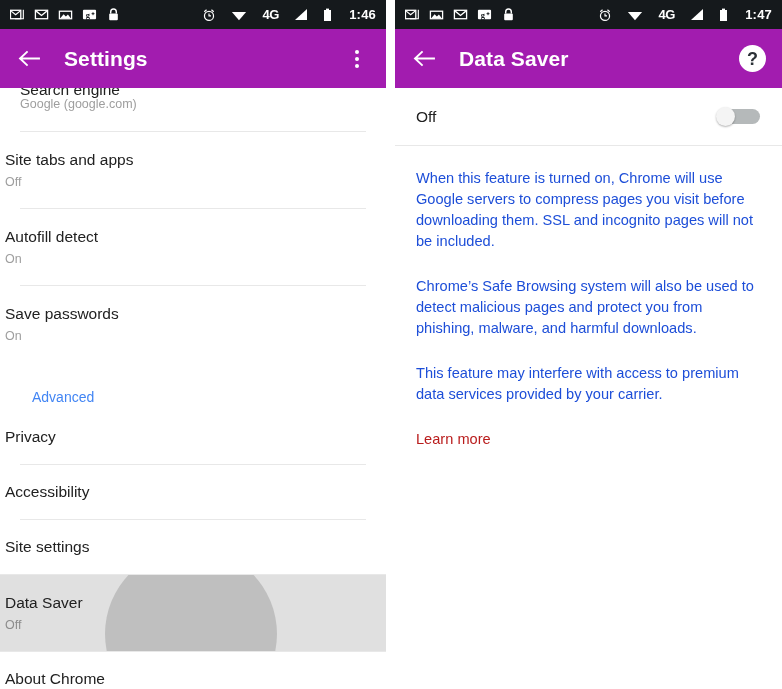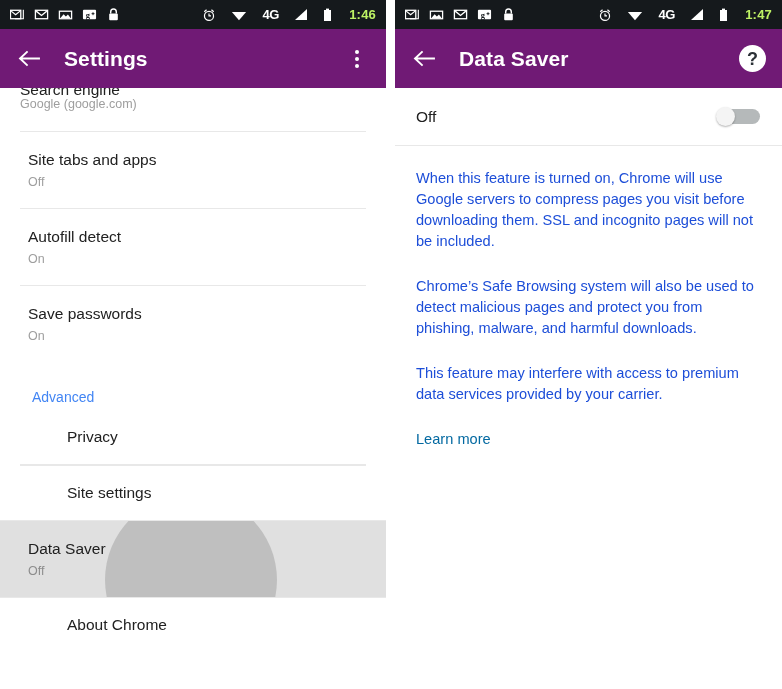--- a/index.html
+++ b/index.html
@@ -51,37 +51,37 @@
     display: flex;
     align-items: center;
     gap: 15px;
   }
   .sb-icon {
     display: inline-block;
     color: #ffffff;
     line-height: 0;
   }
   .sb-time {
-    color: #bef264;
+    color: #ffffff;
     font-size: 13px;
     font-weight: bold;
     letter-spacing: 0.2px;
     margin-left: 2px;
   }
   .sb-4g {
     color: #ffffff;
     font-size: 13px;
     font-weight: bold;
     letter-spacing: -0.3px;
   }
 
   
   .toolbar {
     height: 59px;
-    background: #701a75;
+    background: #a21caf;
     display: flex;
     align-items: center;
     padding: 0 16px 0 14px;
     box-sizing: border-box;
     position: relative;
     z-index: 5;
   }
   .tb-back {
     width: 30px;
     height: 30px;
@@ -130,21 +130,21 @@
     line-height: 1;
   }
 
   
   .list {
     position: relative;
     background: #ffffff;
   }
   .row {
     position: relative;
-    padding: 0 28px;
+    padding: 0 5px;
     box-sizing: border-box;
     background: #ffffff;
   }
   .row-title {
     font-size: 15.5px;
     color: #212121;
     line-height: 1;
   }
   .row-sub {
     font-size: 12.5px;
@@ -181,21 +181,20 @@
   .row-2line {
     height: 76px;
     display: flex;
     flex-direction: column;
     justify-content: center;
   }
   .row-1line {
     height: 54px;
     display: flex;
     align-items: center;
-    margin-left: 39px;
   }
   .section-header {
     height: 48px;
     display: flex;
     align-items: flex-end;
     padding: 0 20px 6px 32px;
     box-sizing: border-box;
   }
   .section-header .label {
     font-size: 14px;
@@ -274,21 +273,21 @@
     padding: 22px 27px 0 21px;
   }
   .para {
     font-size: 14.6px;
     line-height: 21px;
     color: #1d4ed8;
     margin: 0 0 24px 0;
   }
   .learn-more {
     font-size: 14.6px;
-    color: #0369a1;
+    color: #b91c1c;
     line-height: 21px;
     margin: 0;
     display: inline-block;
   }
 </style>
 </head>
 <body>
 
 <div class="screens">
 
@@ -399,20 +398,23 @@
 
       <div class="section-header">
         <span class="label">Advanced</span>
       </div>
 
       <div class="row row-1line">
         <div class="row-title">Privacy</div>
       </div>
       <div class="divider"></div>
 
+      <div class="row row-1line">
+        <div class="row-title">Accessibility</div>
+      </div>
       <div class="divider"></div>
 
       <div class="row row-1line">
         <div class="row-title">Site settings</div>
       </div>
       <div class="divider full"></div>
 
       <div class="row row-2line row-pressed">
         <div class="ripple"></div>
         <div class="row-title">Data Saver</div>

